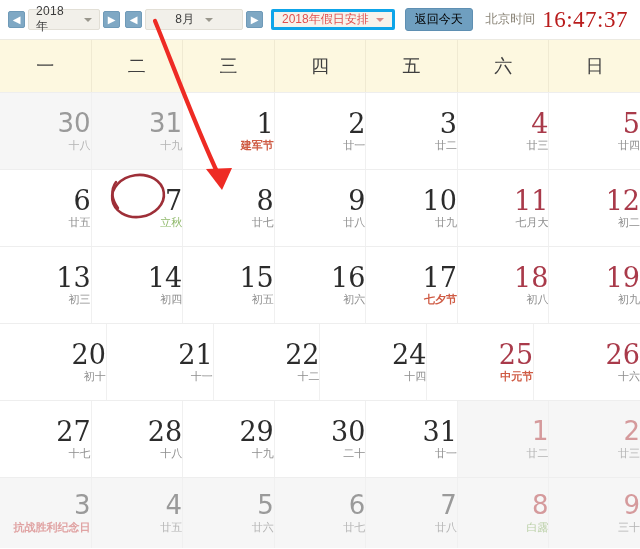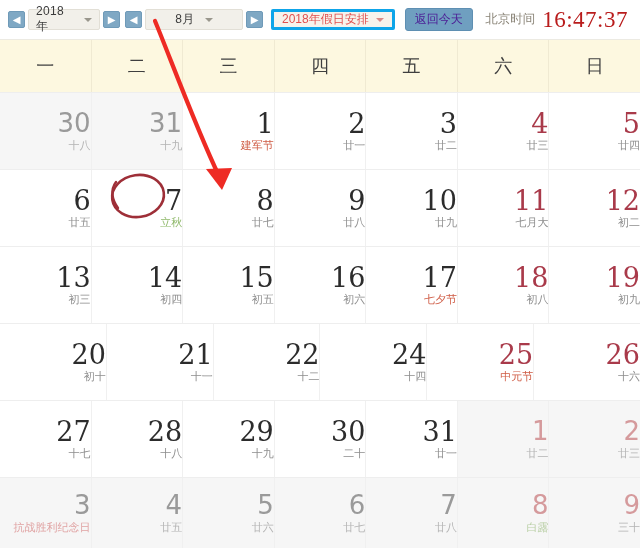--- a/index.html
+++ b/index.html
@@ -67,21 +67,21 @@
     margin-left: 8px;
     cursor: pointer; flex: none;
   }
   .holiday-sel .lbl { font-size: 12px; color: #e0504f; }
   .holiday-sel .caret { border-top-color: #d88a88; }
   .today-btn {
     height: 23px;
     background: #6f9fc0;
     border: 1px solid #5e8fb2;
     border-radius: 3px;
-    color: #4c1d95;
+    color: #000000;
     font-size: 12px;
     padding: 0 9px;
     margin-left: 10px;
     display: flex; align-items: center;
     cursor: pointer; flex: none;
   }
   .clock {
     margin-left: auto;
     display: flex; align-items: center; gap: 7px;
     padding-right: 4px;
@@ -129,21 +129,21 @@
   }
   .cell.out .num { color: #9a9a9a; font-family: "DejaVu Sans", sans-serif; font-size: 26px; }
   .cell.weekend .num { color: #a93a4a; }
   .cell.out.weekend .num { color: #d59a9c; }
   .cell .sub {
     font-size: 11px;
     color: #8d8d8d;
     font-family: "DejaVu Sans", "Liberation Sans", sans-serif;
     line-height: 1.1;
   }
-  .cell .sub.fest { color: #cf5b44; }
+  .cell .sub.fest { color: #cf5b44; font-weight: bold; }
   .cell .sub.term { color: #8fb96a; }
   .cell.out .sub { color: #b4b4b4; }
   .cell.out .sub.fest { color: #e0a3a3; }
   .cell.out .sub.term { color: #b9cfa5; }
 
   
   .anno { position: absolute; left: 0; top: 0; width: 640px; height: 549px; pointer-events: none; }
 </style>
 </head>
 <body>

